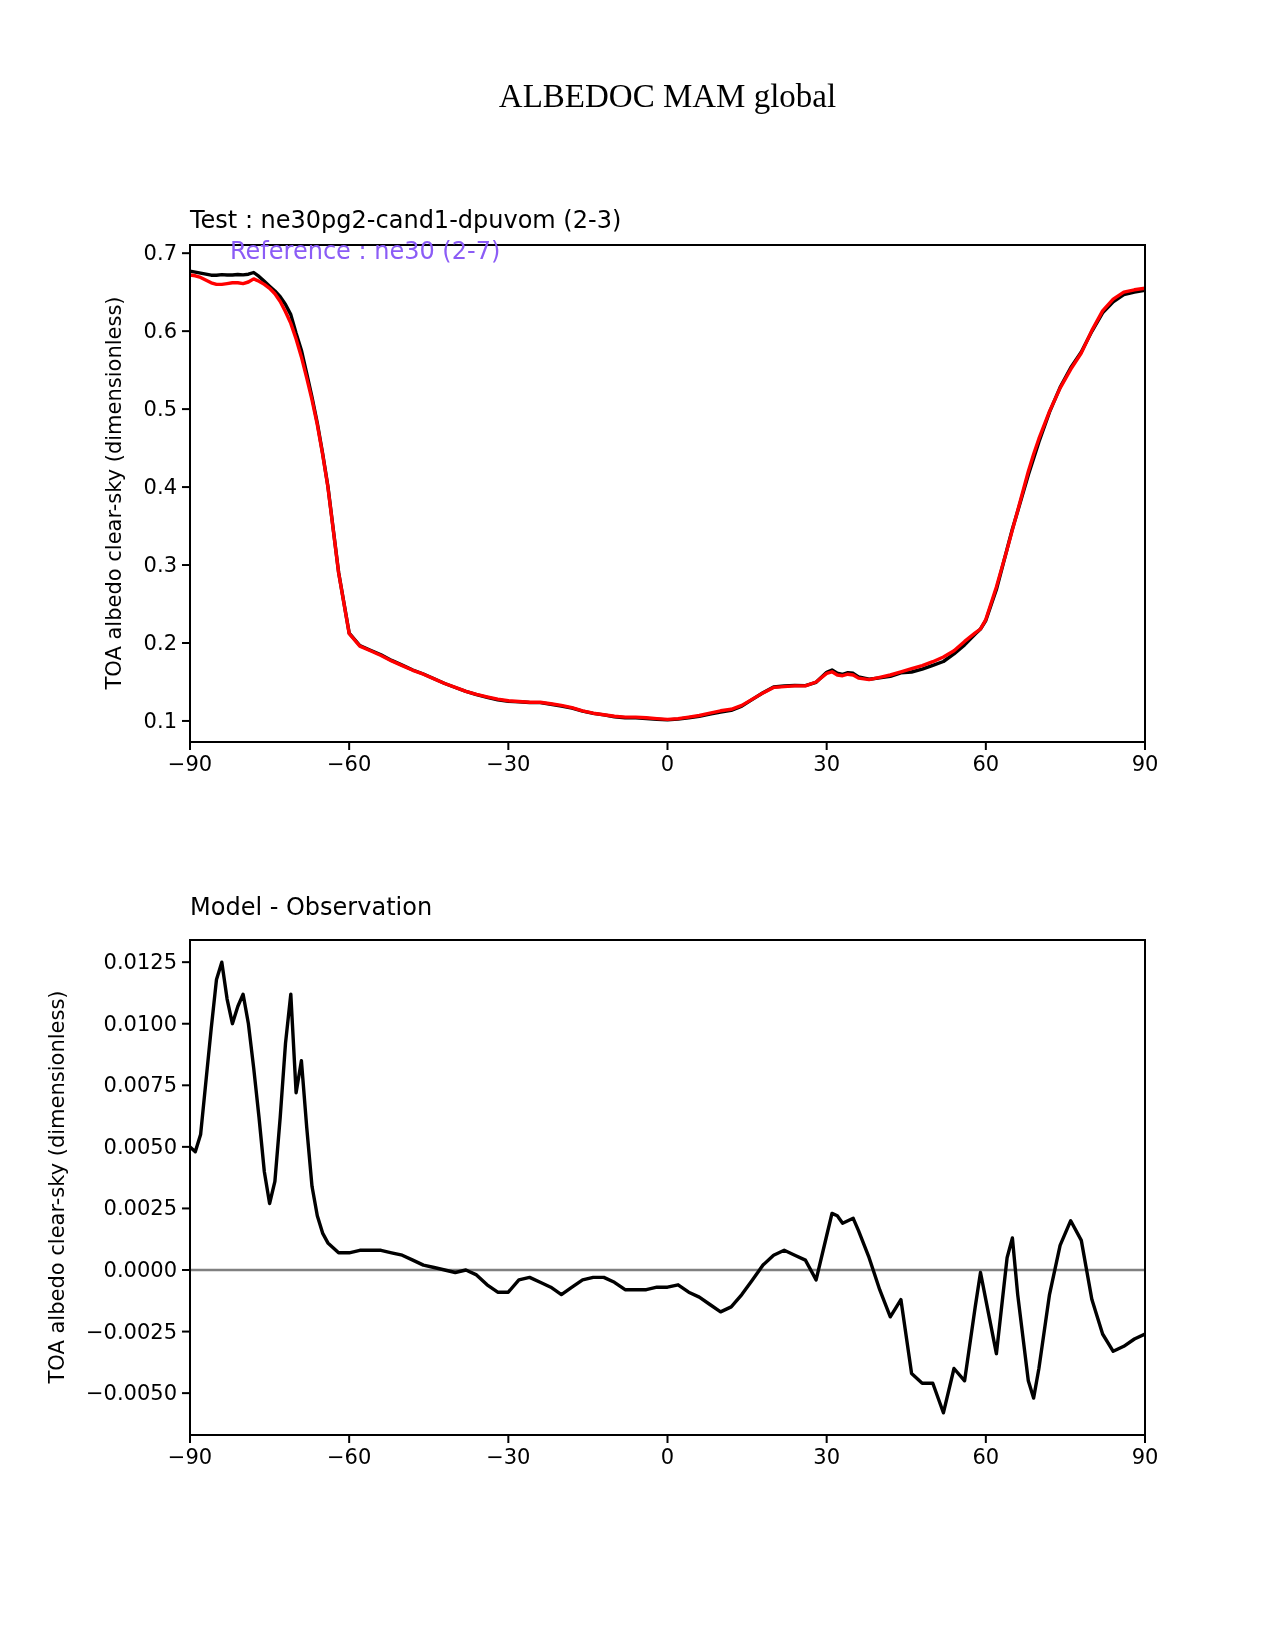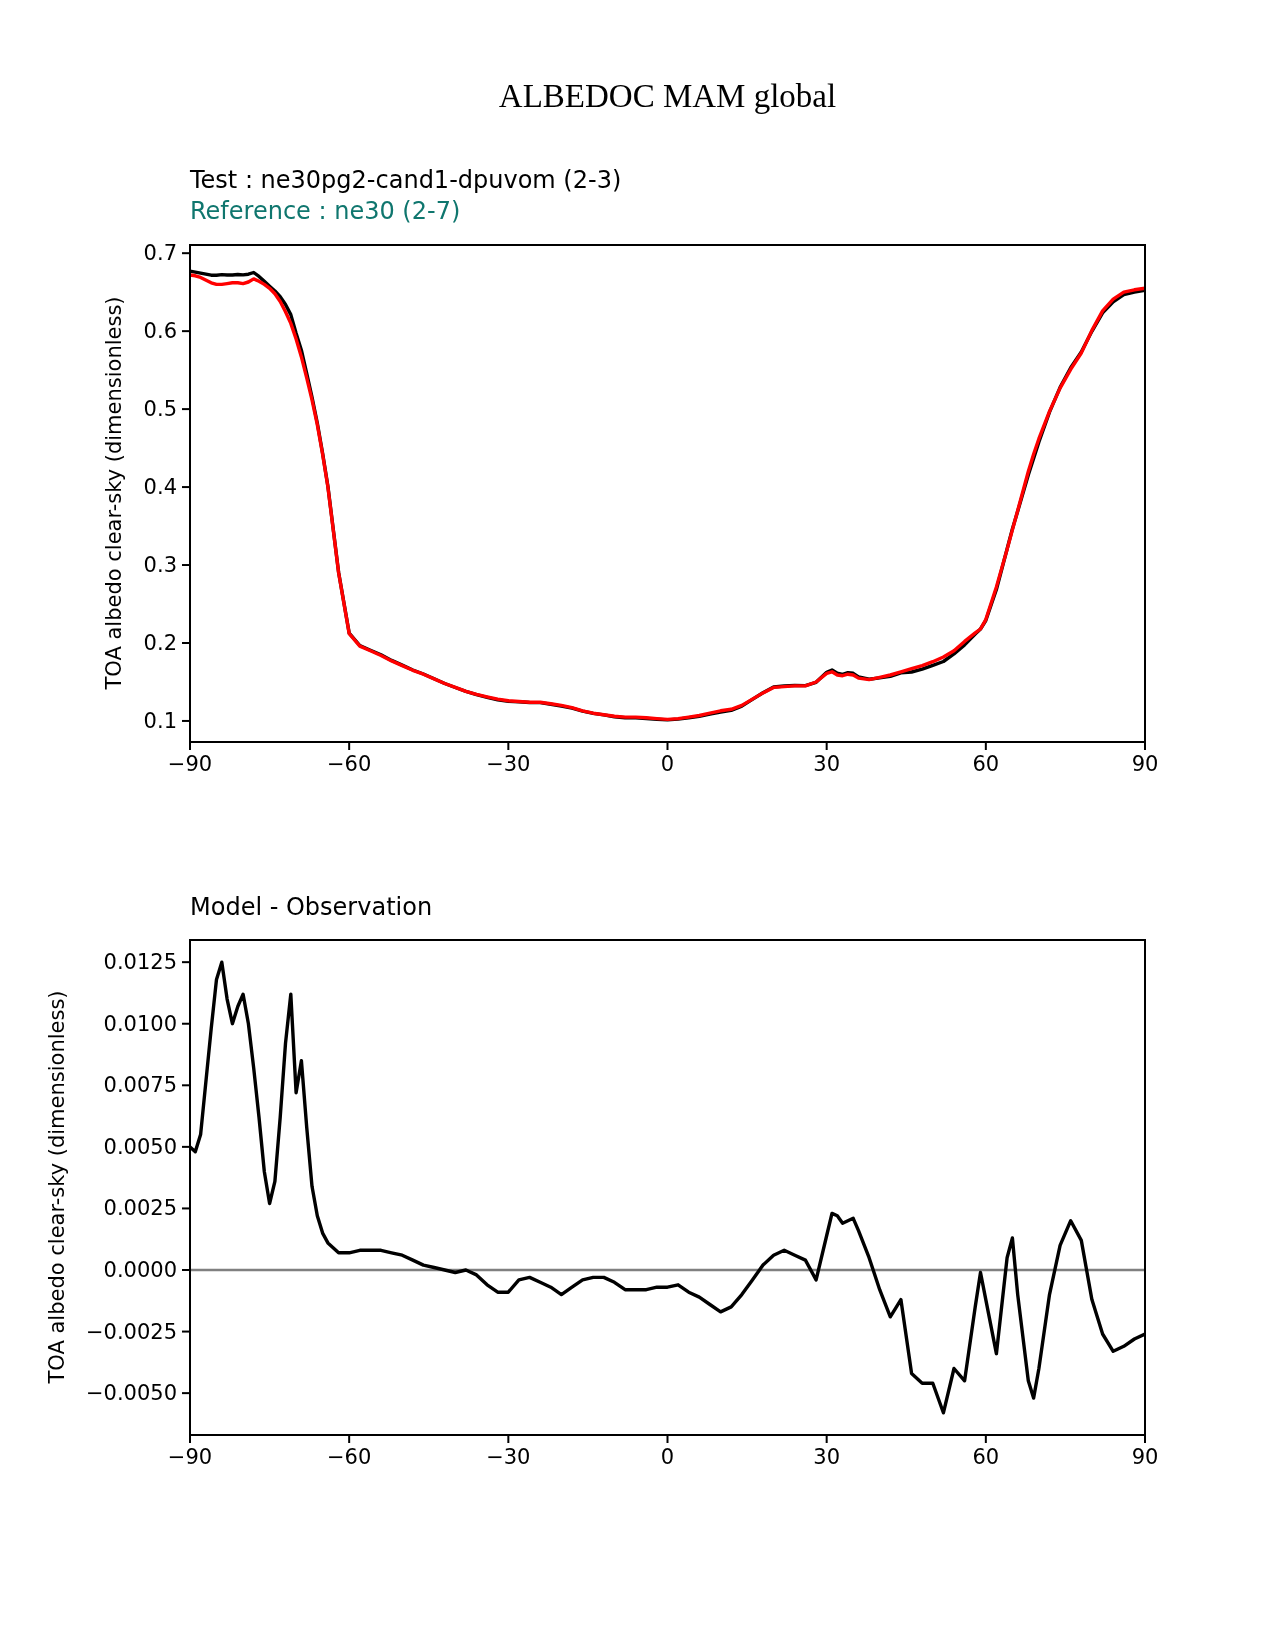--- a/index.html
+++ b/index.html
@@ -93,21 +93,21 @@
       <line x1="182" y1="1023.7313432835821" x2="190" y2="1023.7313432835821" stroke="#000" stroke-width="2"></line>
       <text x="177" y="1030.7313432835822" text-anchor="end">0.0100</text>
       <line x1="182" y1="962.1641791044776" x2="190" y2="962.1641791044776" stroke="#000" stroke-width="2"></line>
       <text x="177" y="969.1641791044776" text-anchor="end">0.0125</text>
     </g>
   </svg>
 
 <div class="abs" id="fig-title">ALBEDOC MAM global</div>
 
 <div class="abs" id="legend">
-  <div style="color: rgb(0, 0, 0);">Test : ne30pg2-cand1-dpuvom (2-3)</div>
-  <div style="color: #0f766e;">Reference : ne30 (2-7)</div>
+  <div style="color: rgb(0, 0, 0); margin-top: 40px;">Test : ne30pg2-cand1-dpuvom (2-3)</div>
+  <div style="color: #8b5cf6; margin-left: 40px;">Reference : ne30 (2-7)</div>
 </div>
 
 <div class="abs ylab" id="ylab-top">TOA albedo clear-sky (dimensionless)</div>
 
 <div class="abs" id="bottom-title">Model - Observation</div>
 
 <div class="abs ylab" id="ylab-bot">TOA albedo clear-sky (dimensionless)</div>
 
 </body></html>

